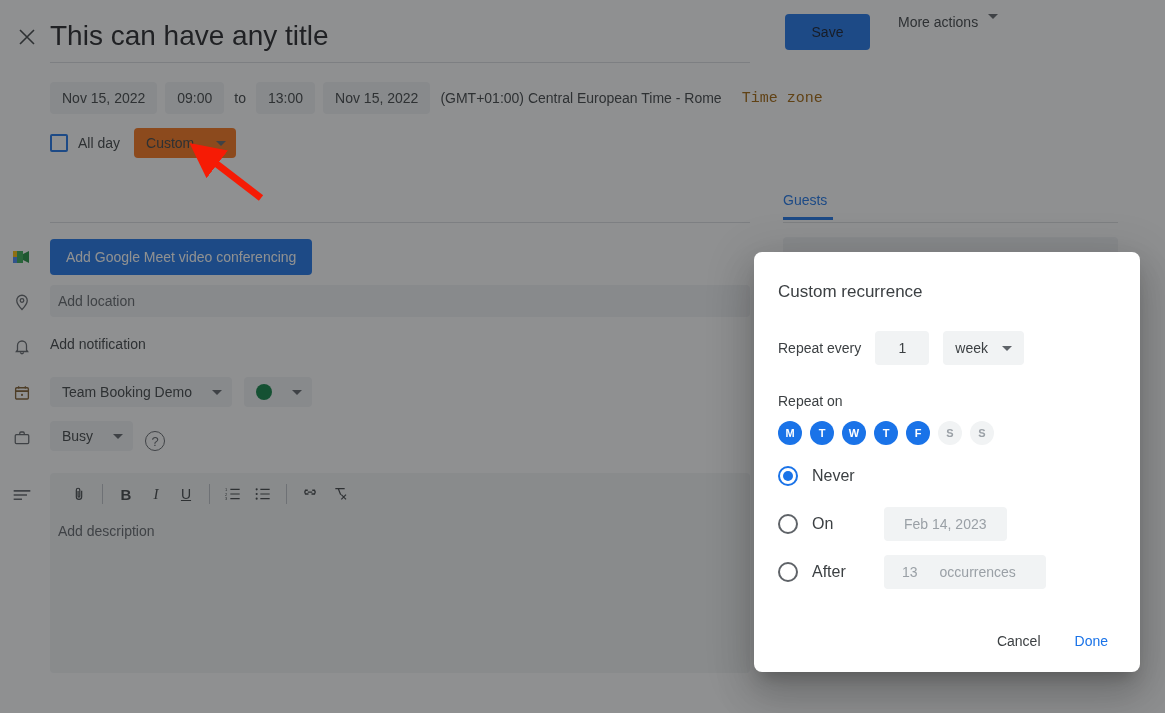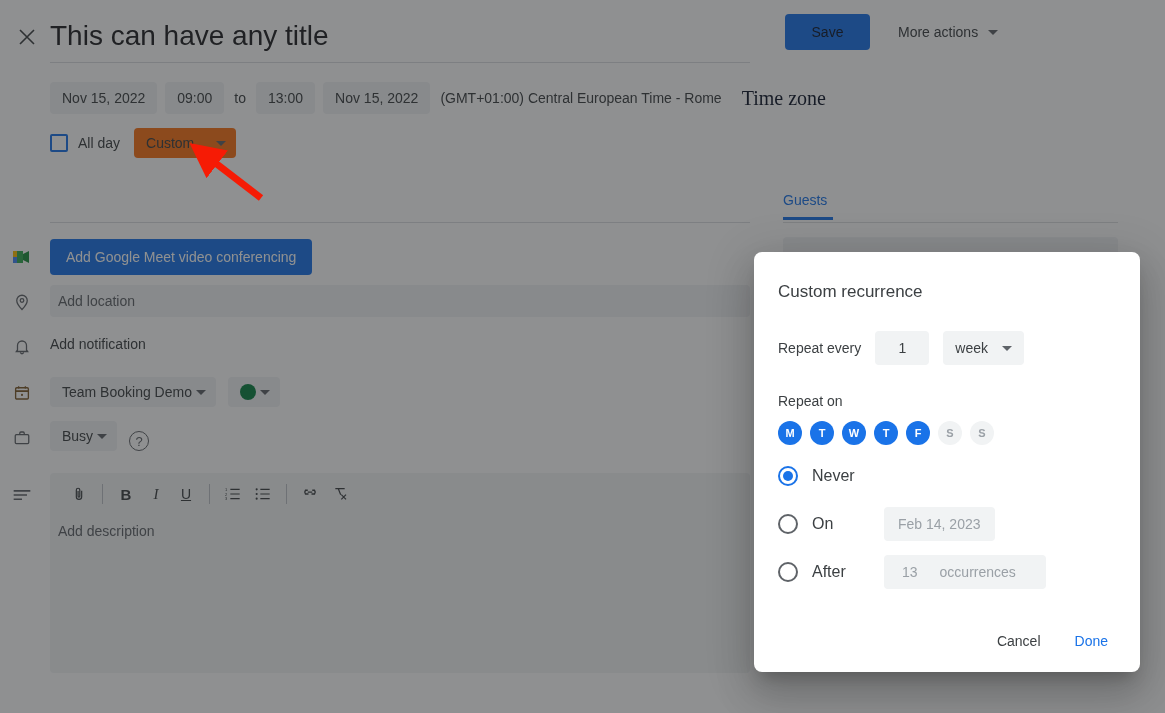--- a/index.html
+++ b/index.html
@@ -49,44 +49,44 @@
     background:#1a73e8; color:#0f172a;
     border:none; border-radius:4px;
     font-size:14px; font-weight:500;
     font-family:"Liberation Sans", sans-serif;
     cursor:pointer;
   }
   .more-actions {
     position:absolute; left:884px; top:14px;
     height:36px; padding:0 12px 0 14px;
     background:transparent; border:none; border-radius:4px;
-    display:flex; align-items:center; gap:10px;
+    display:flex; align-items:flex-start; gap:10px;
     font-size:14px; color:#3c4043;
     font-family:"Liberation Sans", sans-serif;
     cursor:pointer;
   }
 
   
   .daterow {
     position:absolute; left:50px; top:82px;
     display:flex; align-items:center; gap:0px;
     font-size:14px; color:#3c4043;
   }
   .pill {
     background:#f1f3f4; border-radius:4px;
     height:32px; display:flex; align-items:center;
     padding:0 12px; white-space:nowrap;
   }
   .plain {
     padding:0 10px; white-space:nowrap;
   }
   .tz-btn {
-    padding:0 10px; font-weight:500; color:#0f172a; white-space:nowrap;
-    background:transparent; border:none; font-size:20px;
-    font-family:Liberation Serif, serif; cursor:pointer;
+    padding:0 10px; font-weight:500; color:#a16207; white-space:nowrap;
+    background:transparent; border:none; font-size:15px;
+    font-family:Liberation Mono, monospace; cursor:pointer;
   }
 
   
   .allday-row {
     position:absolute; left:50px; top:128px;
     display:flex; align-items:center; gap:0;
     font-size:14px; color:#3c4043;
   }
   .cbox {
     width:18px; height:18px;
@@ -160,21 +160,21 @@
     display:flex; align-items:center; padding:0 8px;
     font-size:14px; color:#5f6368;
   }
   .add-notif {
     position:absolute; left:50px; top:336px;
     font-size:14px; color:#3c4043; cursor:pointer;
   }
   .cal-row { position:absolute; left:50px; top:377px; display:flex; gap:12px;}
   .sel {
     height:30px; background:#f1f3f4; border-radius:4px;
-    display:flex; align-items:center; gap:4px;
+    display:flex; align-items:center; gap:20px;
     padding:0 10px 0 12px;
     font-size:14px; color:#3c4043; border:none;
     font-family:"Liberation Sans", sans-serif; cursor:pointer;
   }
   .swatch { width:16px; height:16px; border-radius:50%; }
   .busy-row { position:absolute; left:50px; top:421px; display:flex; gap:12px; align-items:flex-end;}
   .help-icon {
     width:20px; height:20px; border-radius:50%;
     border:1.6px solid #5f6368; color:#5f6368;
     font-size:13px; display:flex; align-items:center; justify-content:center;
@@ -259,21 +259,21 @@
     display:flex; align-items:center; justify-content:center;
     flex:0 0 auto; cursor:pointer;
   }
   .radio.checked { border-color:#1a73e8; }
   .radio.checked::after {
     content:""; width:10px; height:10px; border-radius:50%; background:#1a73e8;
   }
   .radio-label { margin-left:14px; width:72px; font-size:16px; }
   .date-input {
     height:34px; background:#f1f3f4; border:none; border-radius:4px;
-    display:flex; align-items:center; padding:0 14px;
+    display:flex; align-items:center; padding:0 20px;
     font-size:14px; color:#9aa0a6; min-width:110px;
   }
   .occ-input {
     height:34px; width:162px; background:#f1f3f4; border:none; border-radius:4px;
     display:flex; align-items:center; gap:22px; padding:0 18px;
     font-size:14px; color:#9aa0a6;
   }
   .dlg-actions {
     position:absolute; right:20px; bottom:14px;
     display:flex; align-items:center; gap:10px;

